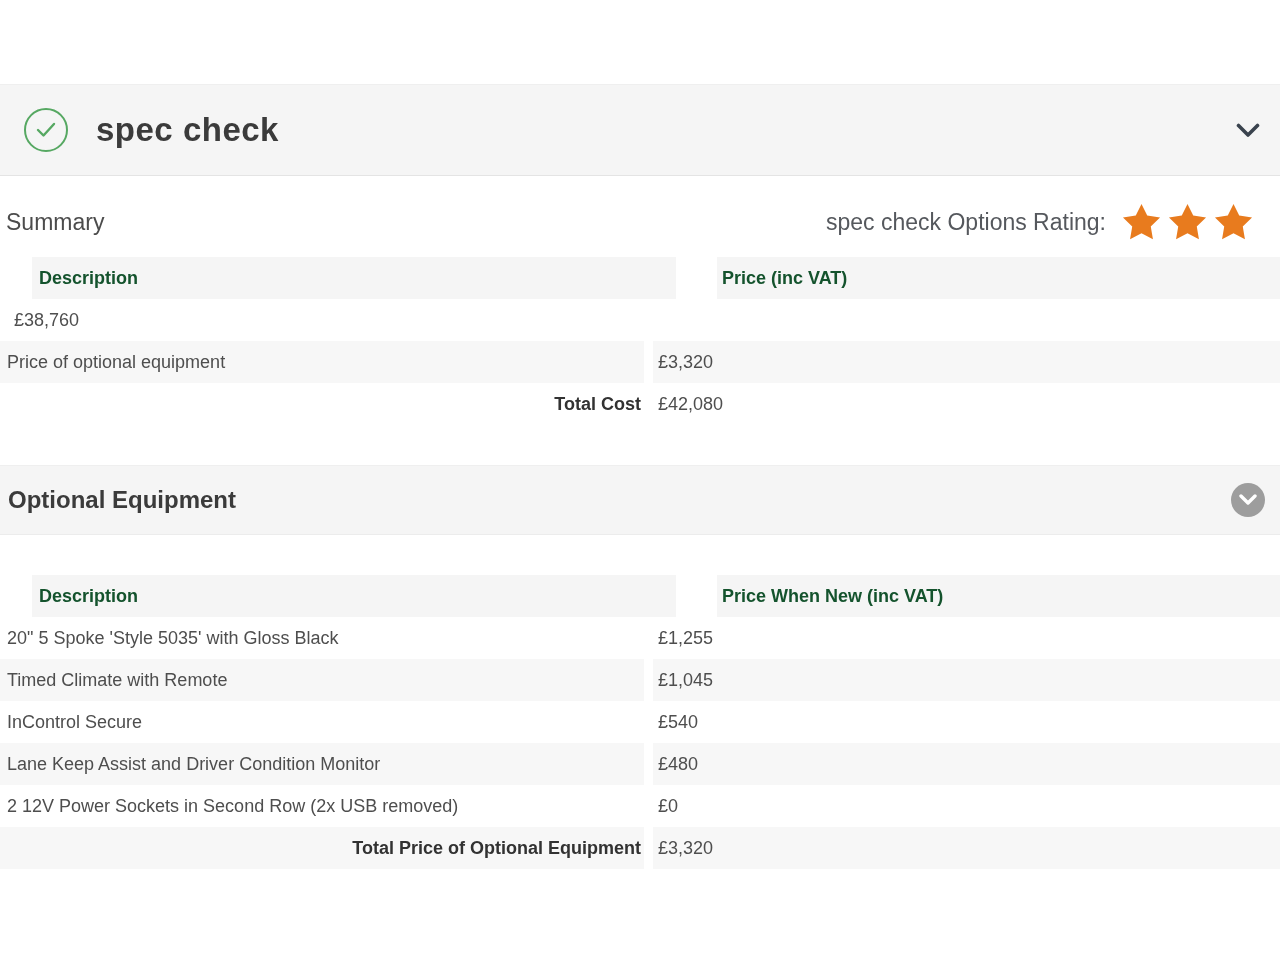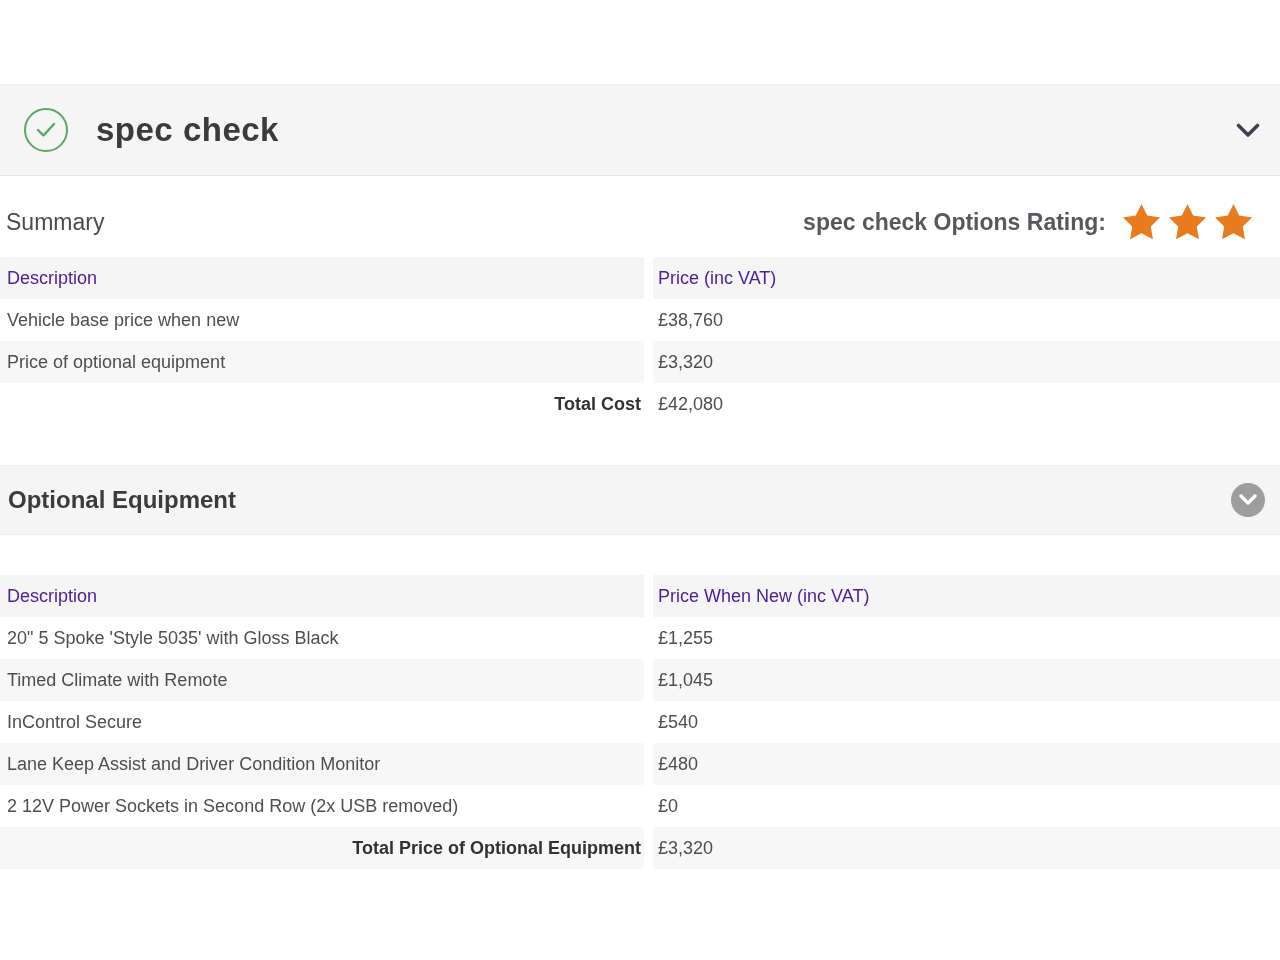--- a/index.html
+++ b/index.html
@@ -24,32 +24,32 @@
   }
   .topbar-chevron{margin-left:auto;margin-right:20px;display:flex;cursor:pointer;}
 
   
   .summary-head{
     display:flex;align-items:center;
     margin:30px 0 19px 0;padding:0 27px 0 6px;height:32px;gap:18px;
   }
   .summary-title{font-size:23px;font-weight:400;color:#4c4c4c;}
   .rating{margin-left:auto;display:flex;align-items:center;}
-  .rating-label{font-size:23px;font-weight:700;color:#55585d;margin-right:16px;}
+  .rating-label{font-size:23px;font-weight:400;color:#55585d;margin-right:16px;}
   .stars{display:flex;align-items:center;gap:7px;}
 
   
   .dtable{width:1280px;}
   .trow{display:flex;height:42px;font-size:18px;color:#4e4e4e;}
   .tcell{display:flex;align-items:center;box-sizing:border-box;}
   .tcell.left{width:644px;padding-left:7px;}
   .tgapcell{width:9px;background:#ffffff;flex:none;}
   .tcell.right{flex:1;padding-left:5px;}
   .trow.stripe .tcell{background:#f7f7f7;}
-  .trow.thead .tcell{font-weight:400;color:#4c1d95;background:#f5f5f5;}
+  .trow.thead .tcell{font-weight:700;color:#14532d;background:#f5f5f5;margin-left:32px;}
   .trow.thead .tcell.right{background:#f5f5f5;}
   .trow.ttotal .tcell.left{justify-content:flex-end;padding-right:3px;font-weight:700;color:#323232;}
 
   
   .section-bar{
     margin-top:40px;height:70px;background:#f5f5f5;
     border-top:1px solid #efefef;border-bottom:1px solid #ececec;
     display:flex;align-items:center;box-sizing:border-box;
     padding:0 15px 0 8px;
   }
@@ -95,21 +95,20 @@
   </div>
 </div>
 
 <div class="dtable" id="summary-table">
     <div class="trow stripe thead">
       <div class="tcell left">Description</div>
       <div class="tgapcell"></div>
       <div class="tcell right">Price (inc VAT)</div>
     </div>
     <div class="trow">
-      <div class="tcell left">Vehicle base price when new</div>
       <div class="tgapcell"></div>
       <div class="tcell right">£38,760</div>
     </div>
     <div class="trow stripe">
       <div class="tcell left">Price of optional equipment</div>
       <div class="tgapcell"></div>
       <div class="tcell right">£3,320</div>
     </div>
     <div class="trow ttotal">
       <div class="tcell left">Total Cost</div>

